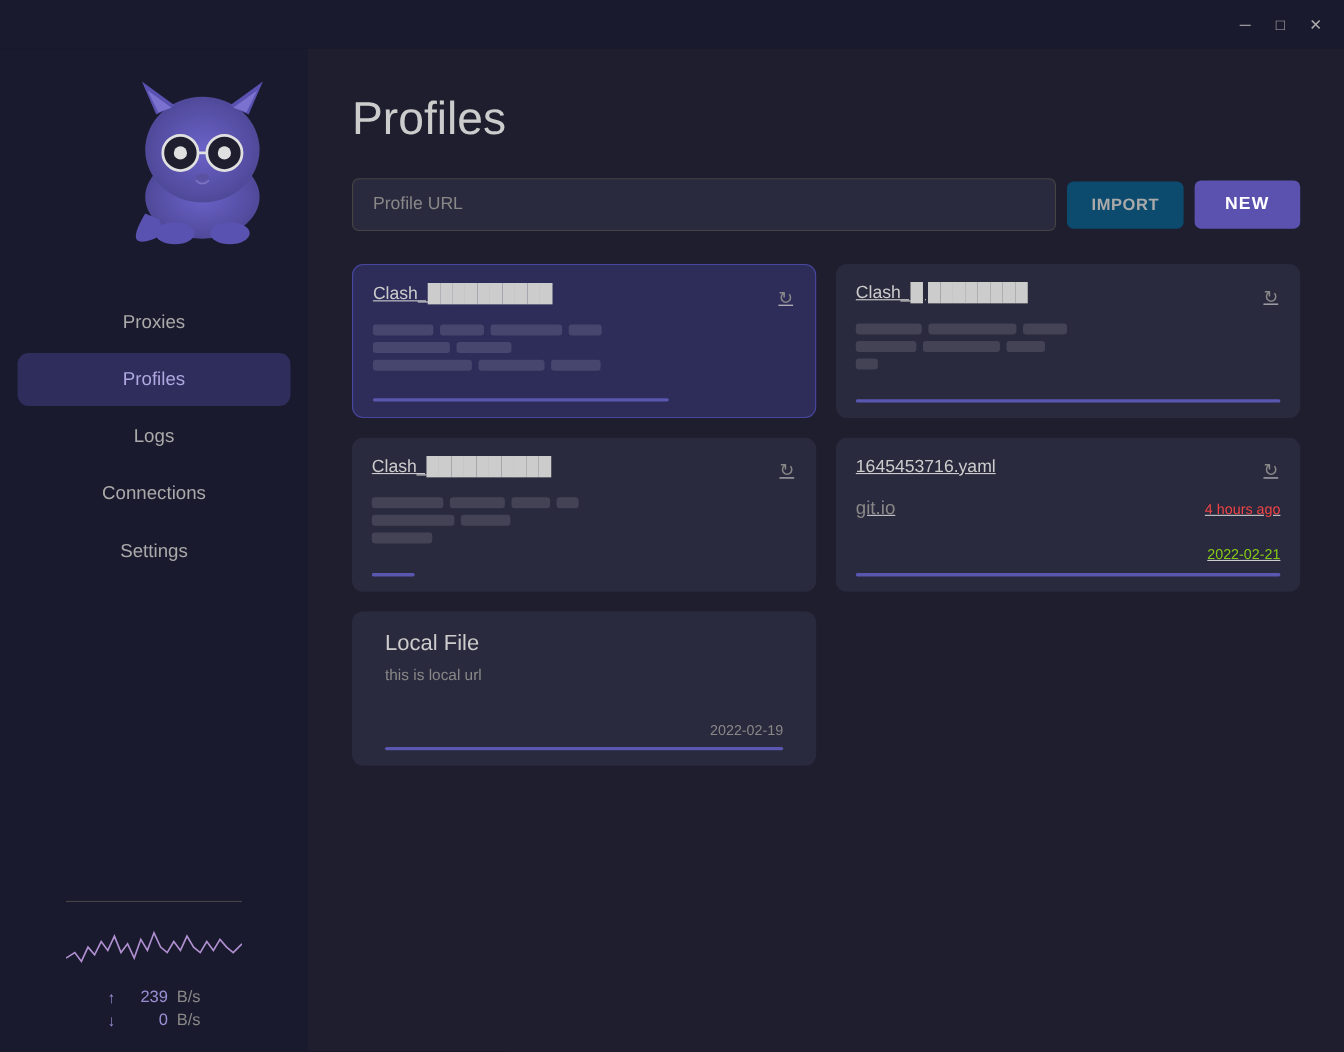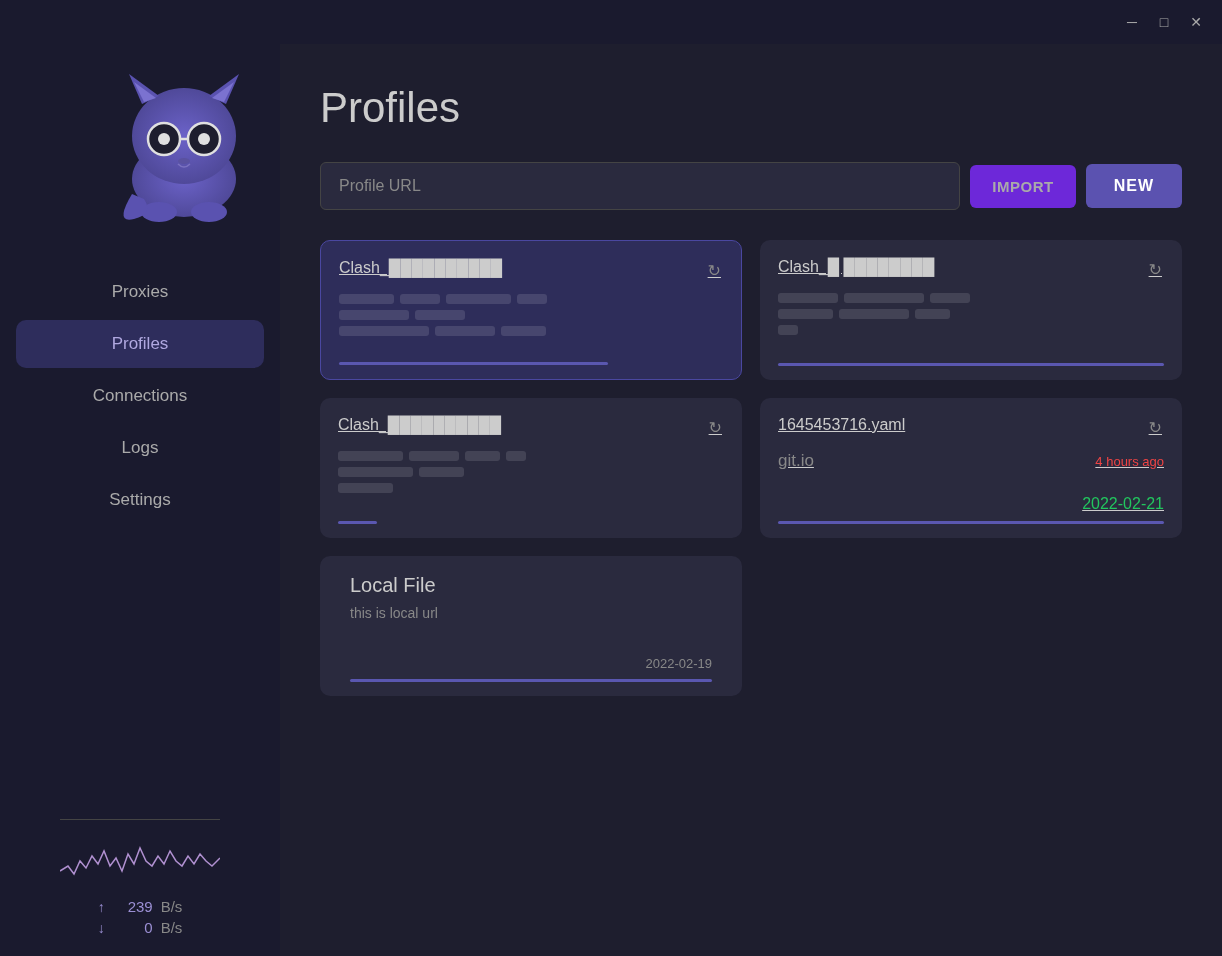--- a/index.html
+++ b/index.html
@@ -169,21 +169,21 @@
       border: 1px solid #444;
       border-radius: 6px;
       color: #aaa;
       font-size: 16px;
       outline: none;
     }
     .url-input::placeholder { color: #888; }
 
     .btn-import {
       padding: 13px 22px;
-      background: #6d28d9;
+      background: #0c4a6e;
       border: none;
       border-radius: 6px;
       color: #aaa;
       font-size: 15px;
       font-weight: 600;
       letter-spacing: 0.5px;
       cursor: pointer;
     }
 
     .btn-new {
@@ -362,24 +362,24 @@
     </div>
 
     <div class="nav-items">
       <div class="nav-item">
         <span>Proxies</span>
       </div>
       <div class="nav-item active">
         <span>Profiles</span>
       </div>
       <div class="nav-item">
+        <span>Logs</span>
+      </div>
+      <div class="nav-item">
         <span>Connections</span>
-      </div>
-      <div class="nav-item">
-        <span>Logs</span>
       </div>
       <div class="nav-item">
         <span>Settings</span>
       </div>
     </div>
 
     <div class="sidebar-bottom">
       <div class="divider"></div>
 
       <svg class="network-chart" viewBox="0 0 160 50" xmlns="http://www.w3.org/2000/svg">
@@ -488,21 +488,21 @@
       <div class="profile-card">
         <div class="card-header">
           <span class="card-title">1645453716.yaml</span>
           <button class="card-refresh-btn">↻</button>
         </div>
         <div style="display:flex; justify-content:space-between; align-items:center; margin-bottom: auto;">
           <span style="font-size:17px; color:#888;">git.io</span>
           <span style="font-size:13px; color:#ef4444;">4 hours ago</span>
         </div>
         <div style="text-align:right; margin-top:8px;">
-          <span style="font-size:16px; color:#22c55e;">2022-02-21</span>
+          <span style="font-size:13px; color:#84cc16;">2022-02-21</span>
         </div>
         <div class="card-progress" style="width:100%;"></div>
       </div>
 
     </div>
 
     <div style="display: grid; grid-template-columns: 1fr 1fr; gap: 18px; margin-top: 18px;">
       <div class="local-file-card">
         <div class="local-title">Local File</div>
         <div class="local-url">this is local url</div>

